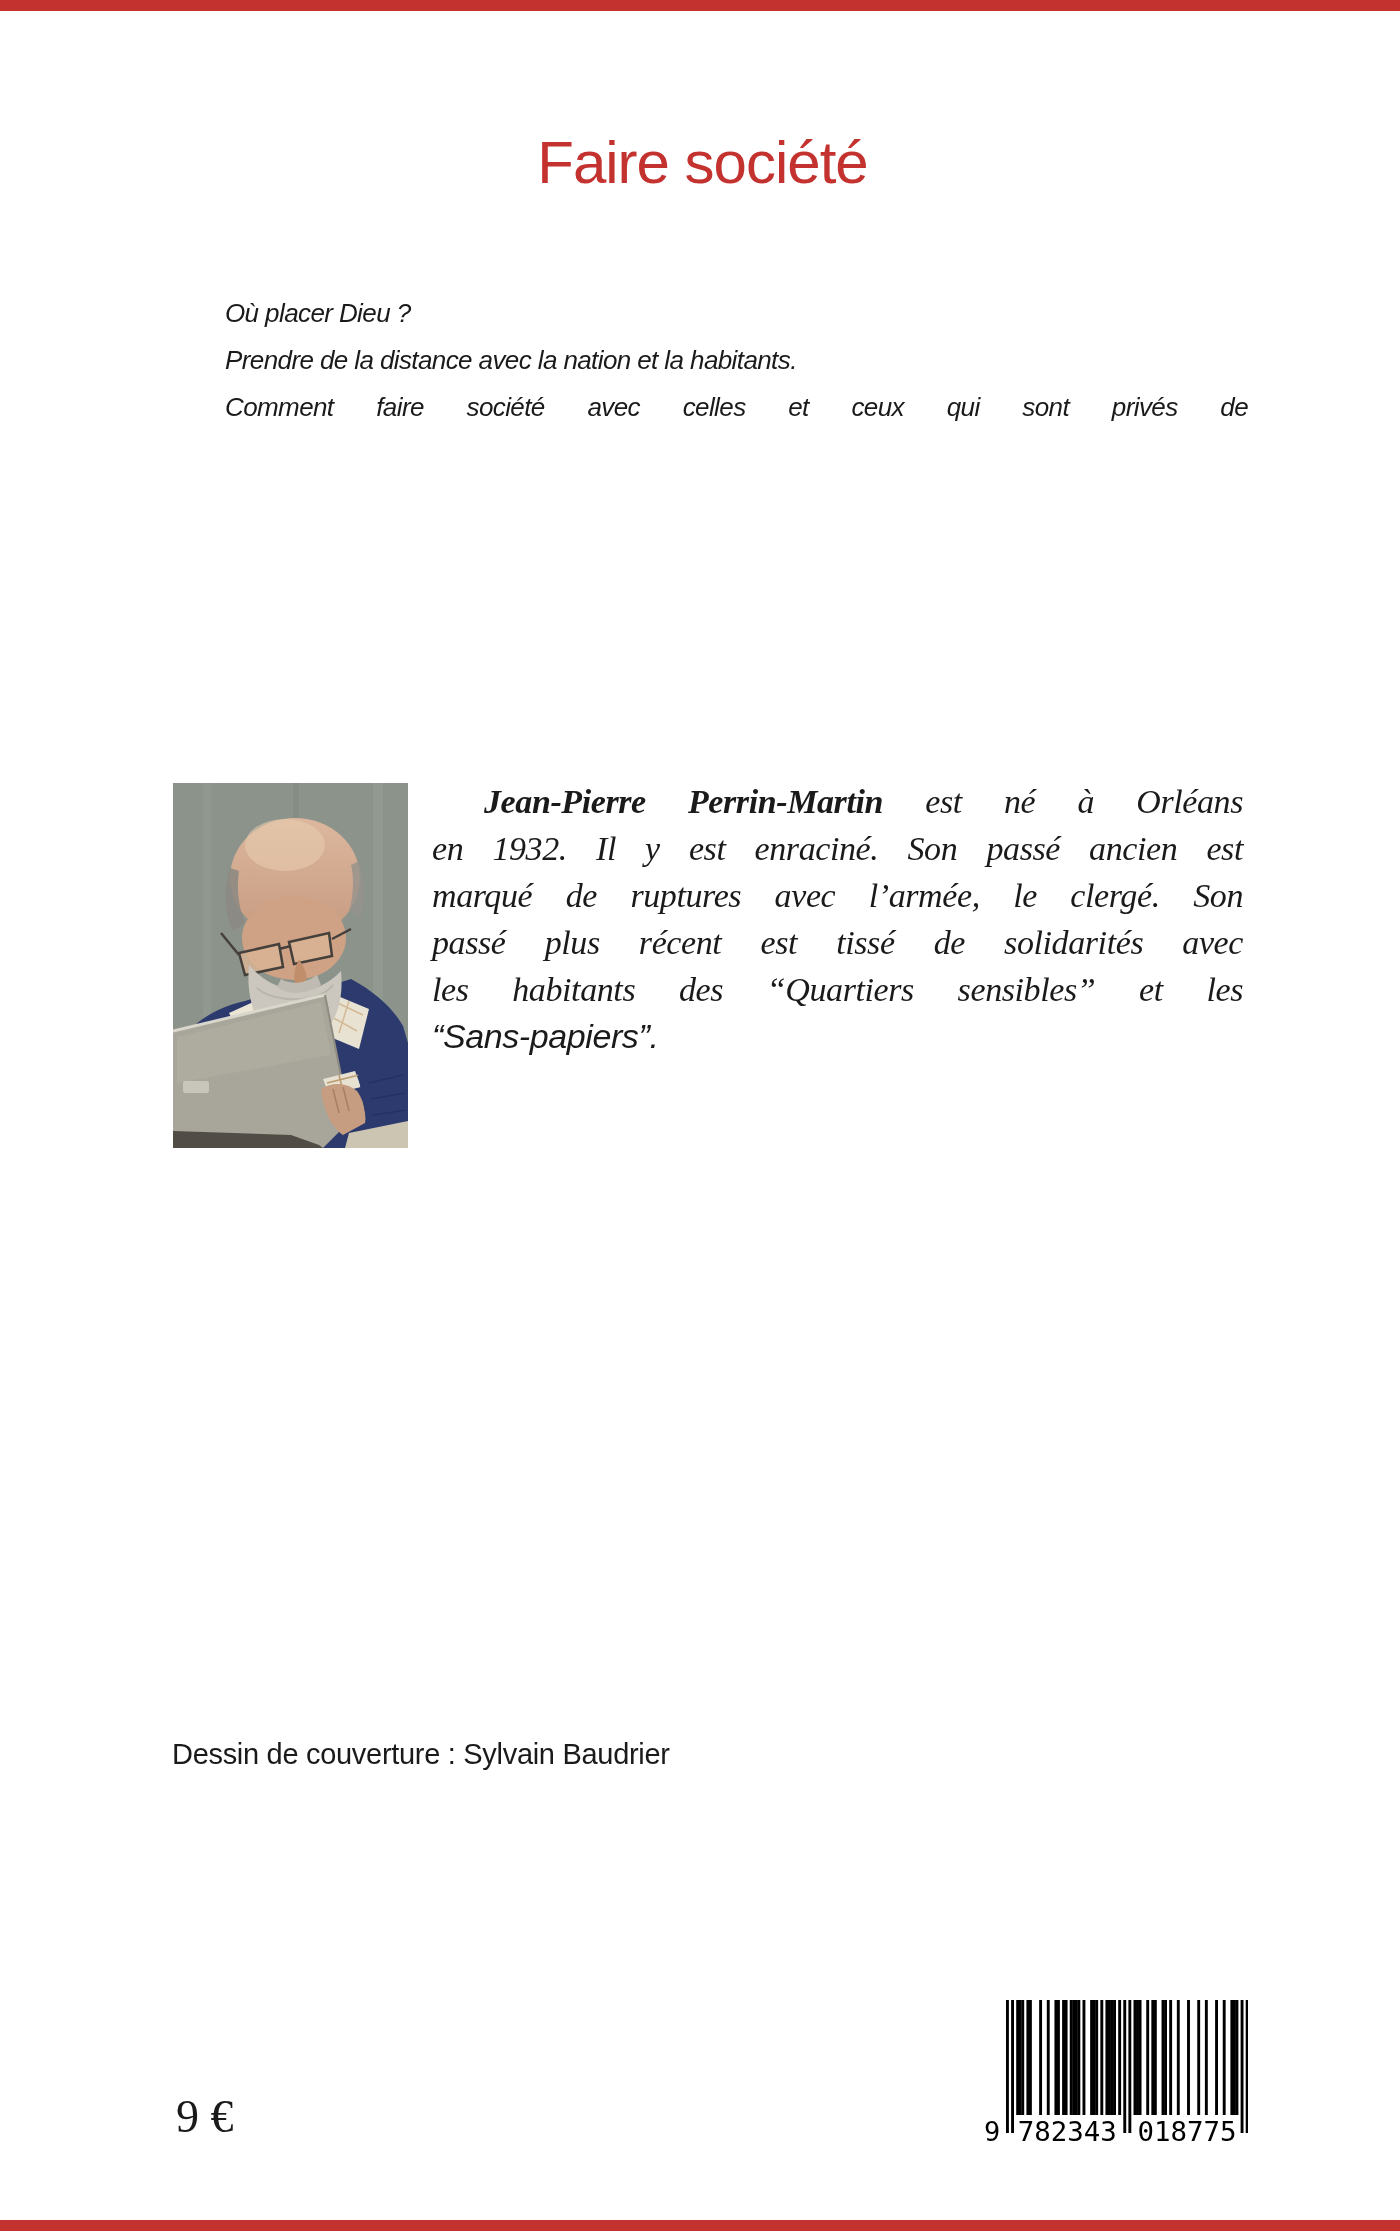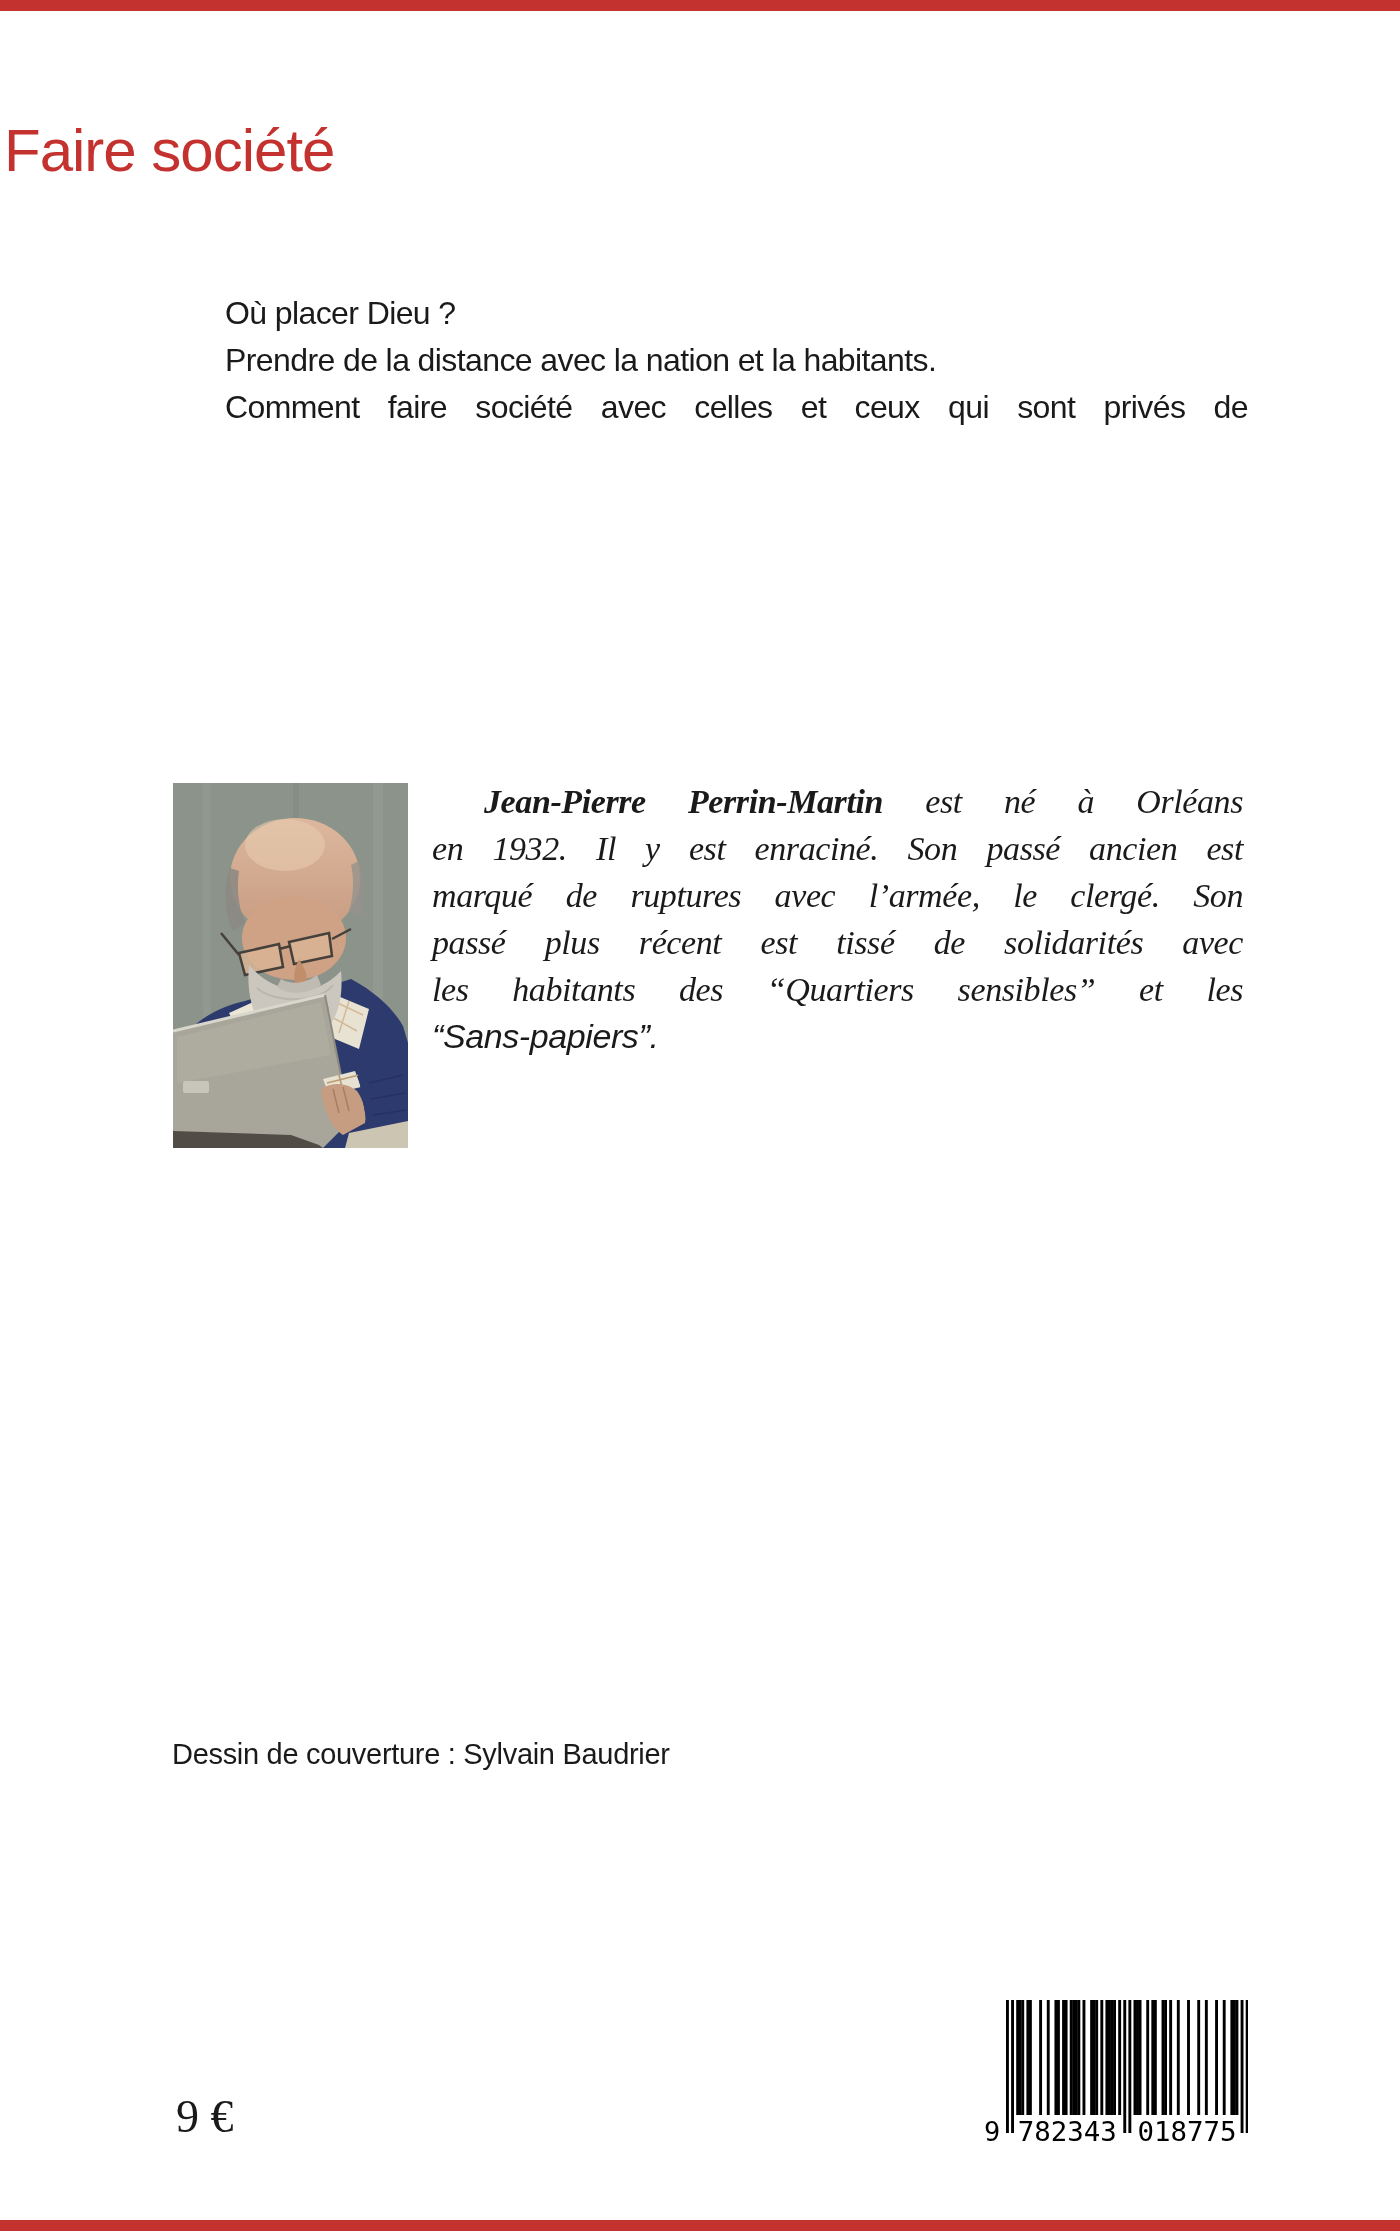--- a/index.html
+++ b/index.html
@@ -7,28 +7,28 @@
   .page {
     position:relative; width:1400px; height:2231px; margin:0 auto;
     background:#ffffff; overflow:hidden;
     font-family:"Liberation Sans", sans-serif; color:var(--ink);
   }
   .red-bar { position:absolute; left:0; width:1400px; height:11px; background:var(--accent); }
   .red-bar.top { top:0; }
   .red-bar.bottom { bottom:0; }
 
   .title {
-    position:absolute; top:112px; left:0; width:1373px; margin:4px;
-    font-size:60px; font-weight:400; letter-spacing:-1px;
+    position:absolute; top:112px; left:0; width:1373px; margin:16px;
+    text-align:center; font-size:60px; font-weight:400; letter-spacing:-1px;
     color:var(--accent);
   }
 
   .intro { position:absolute; left:178px; top:290px; width:1070px; }
   .intro .tline {
-    font-size:32px; line-height:47px; letter-spacing:-0.6px; white-space:nowrap;
+    font-size:26px; line-height:47px; letter-spacing:-0.6px; white-space:nowrap;font-style:italic;
   }
   .intro .tline.stretch { white-space:normal; text-align:justify; text-align-last:justify; }
   .intro .tline.indent { padding-left:47px; }
 
   .photo { position:absolute; left:173px; top:783px; width:235px; height:365px; }
 
   .bio { position:absolute; left:432px; top:778px; width:811px; }
   .bio .tline {
     font-style:italic; font-size:34px; line-height:47px; letter-spacing:-0.4px;
     white-space:nowrap;

